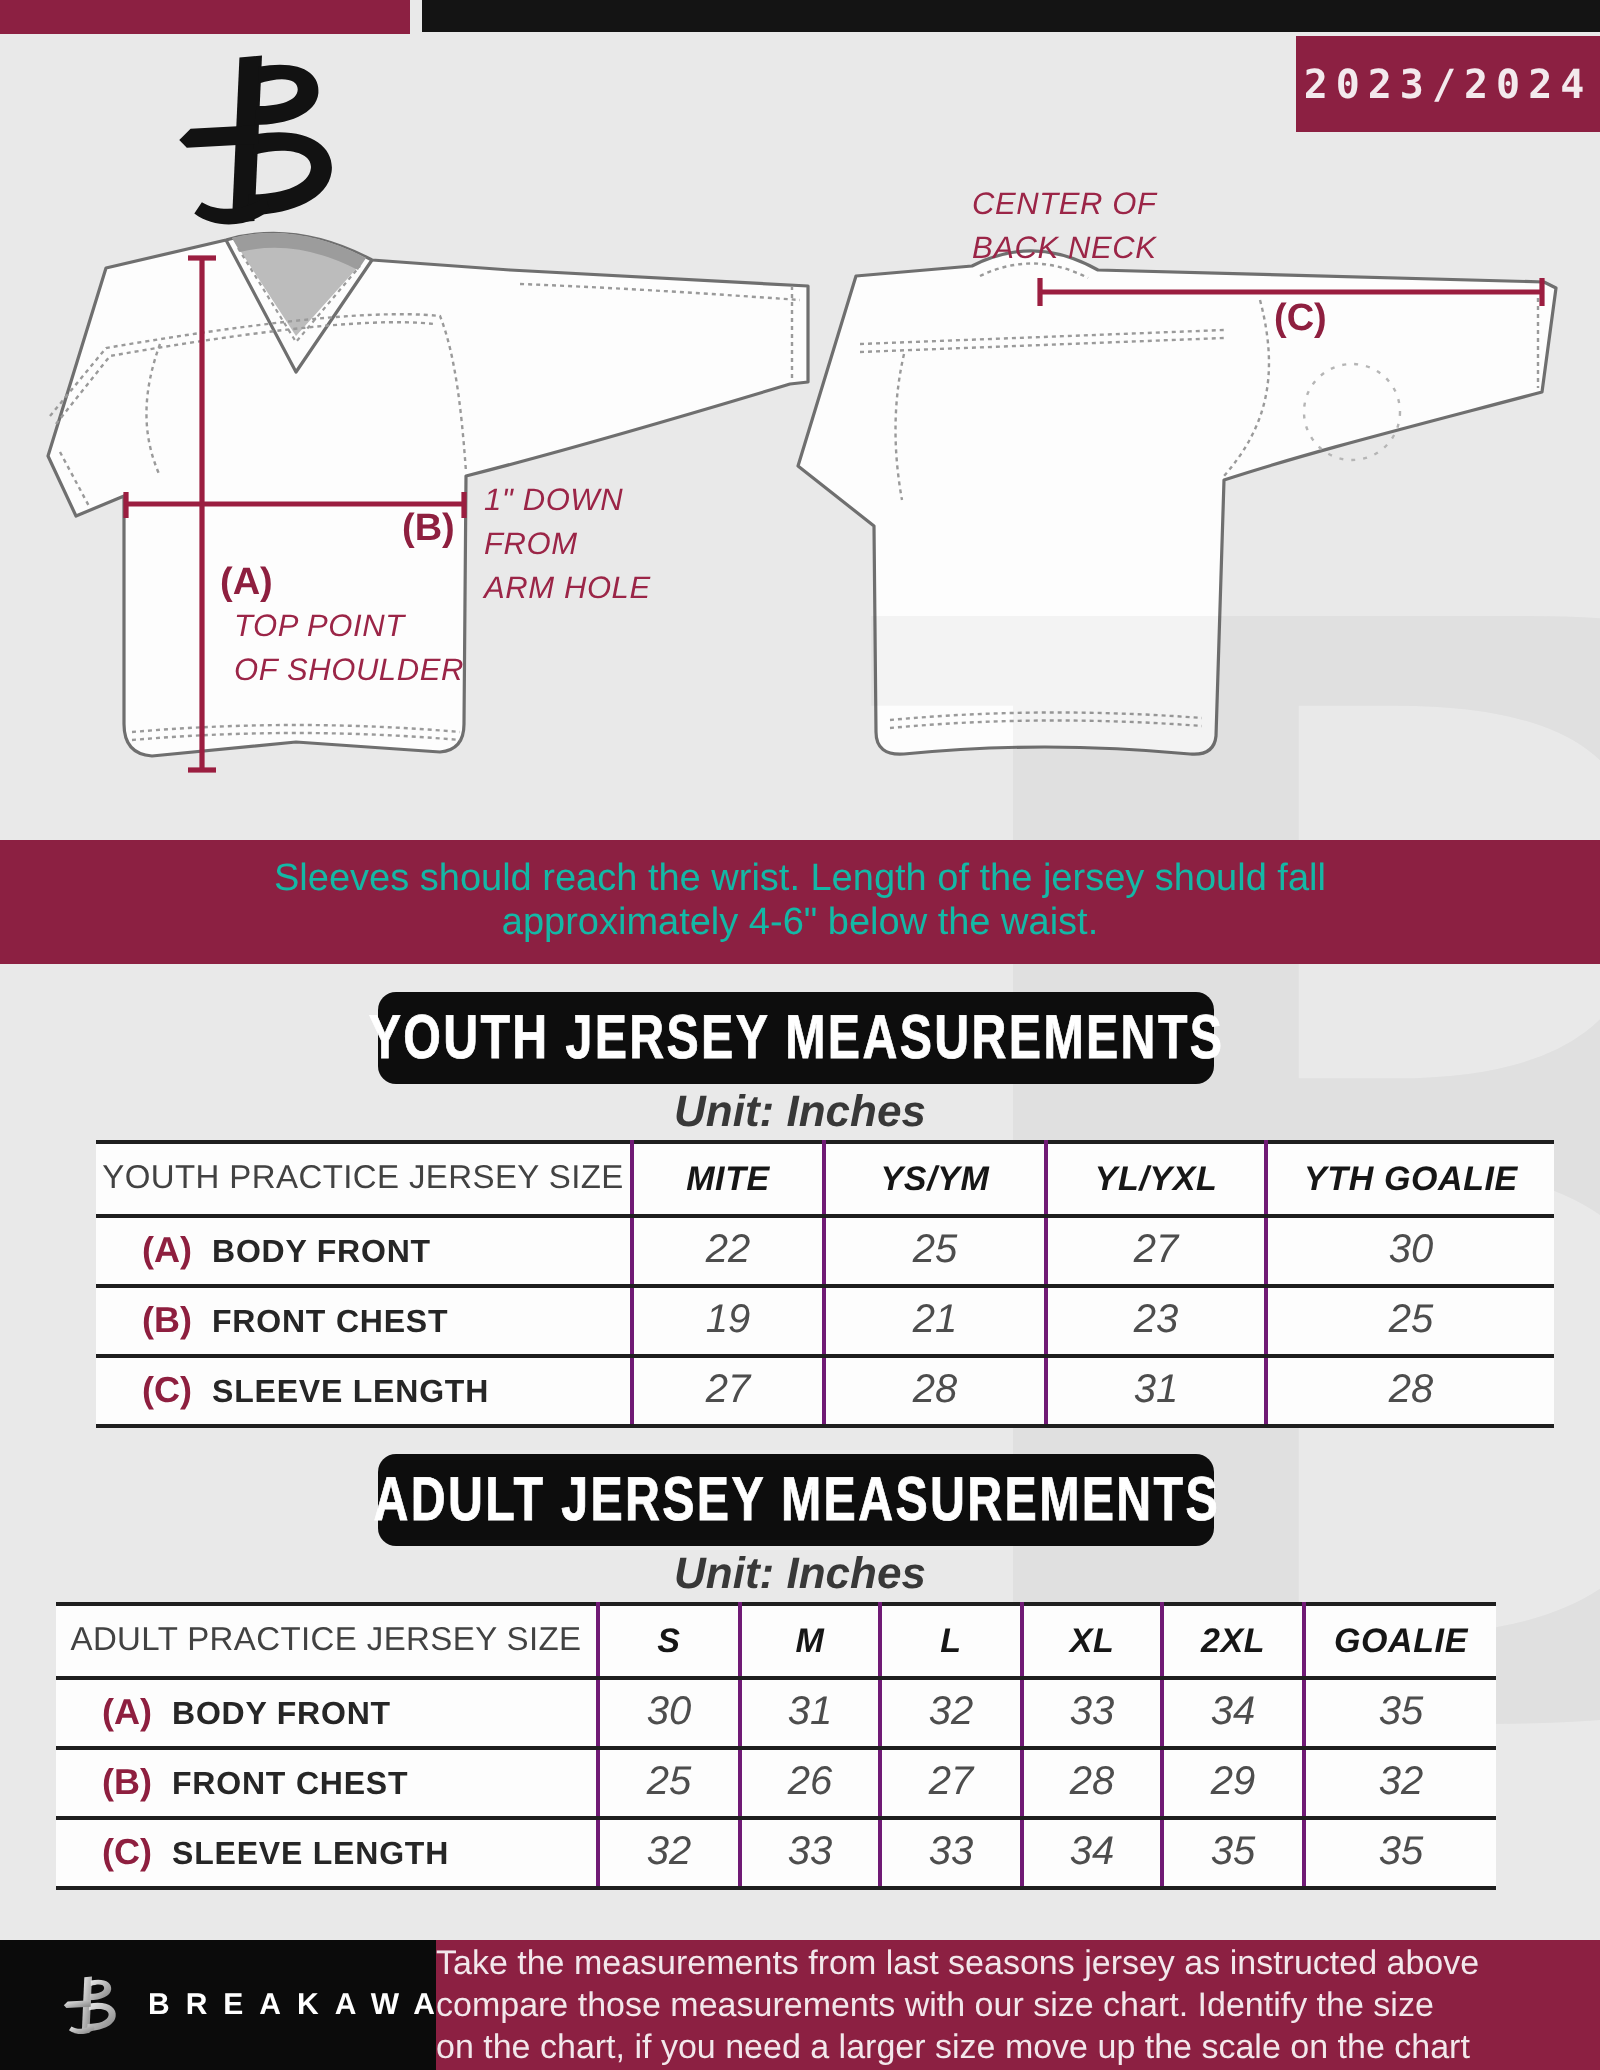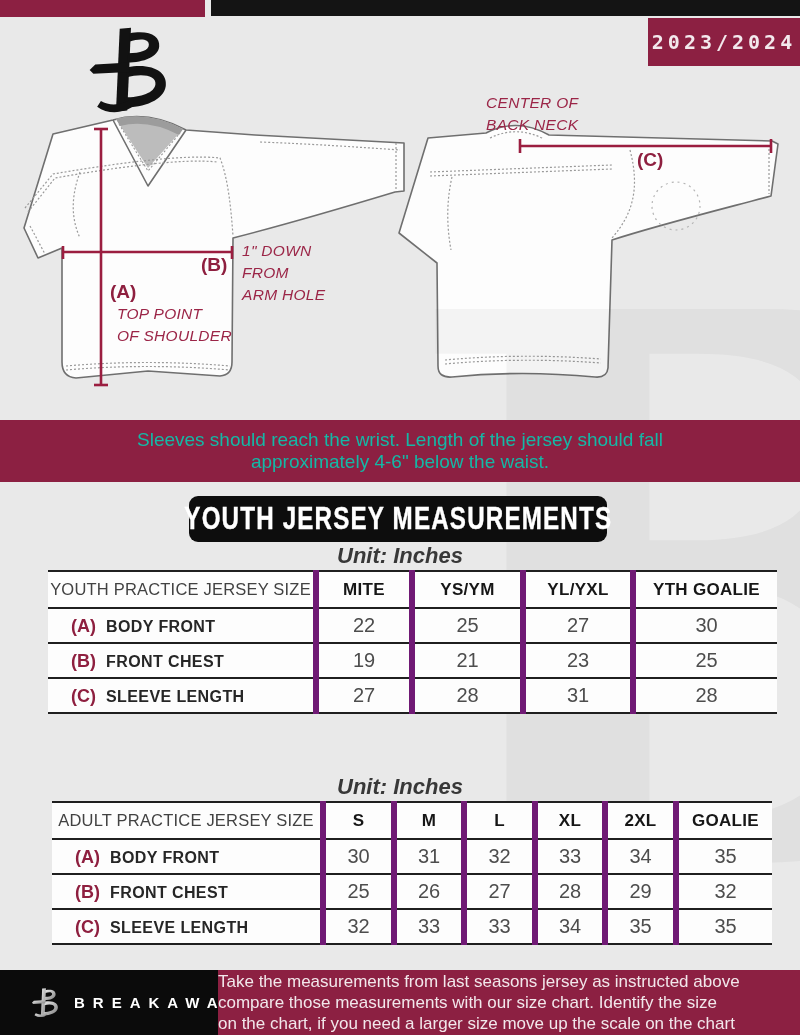--- a/index.html
+++ b/index.html
@@ -33,21 +33,21 @@
   .black-box{position:absolute;left:189px;width:418px;height:46px;background:#0d0d0d;border-radius:9px;
              display:flex;align-items:center;justify-content:center;z-index:3;}
   .black-box .t{color:#ffffff;font-size:31px;font-weight:700;letter-spacing:1.5px;
                 transform:scaleX(0.78);white-space:nowrap;-webkit-text-stroke:0.4px #fff;}
   .unit-line{position:absolute;left:0;width:800px;text-align:center;font-style:italic;
              font-weight:700;font-size:22px;color:#383838;z-index:3;}
   
   table.size-table{position:absolute;border-collapse:collapse;table-layout:fixed;z-index:3;
                    background:#fdfdfd;border-top:2px solid #1f1f1f;}
   .size-table th,.size-table td{border-bottom:2px solid #1f1f1f;padding:0;overflow:hidden;}
-  .size-table th:not(.lbl),.size-table td:not(.lbl){border-left:6px solid #701a75;text-align:center;}
+  .size-table th:not(.lbl),.size-table td:not(.lbl){border-left:2px solid #701a75;text-align:center;font-style:italic;}
   .size-table thead tr{height:37px;}
   .size-table tbody tr{height:35px;}
   .size-table th{font-weight:700;font-size:17px;color:#161616;letter-spacing:0.3px;}
   .size-table th.lbl{font-weight:400;color:#424242;font-size:16.5px;letter-spacing:0.2px;}
   .size-table td{font-size:20px;color:#4d4d4d;font-weight:400;}
   .size-table td.lbl{padding-left:23px;text-align:left;}
   .size-table td.lbl .key{color:#8e1f3f;font-weight:700;font-size:18px;margin-right:10px;}
   .size-table td.lbl .rlabel{color:#262626;font-weight:700;font-size:16px;letter-spacing:0.4px;}
   
   .watermark{position:absolute;left:400px;top:300px;font-family:"DejaVu Serif",serif;font-weight:700;
@@ -199,23 +199,26 @@
           <span class="key">(C)</span><span class="rlabel">SLEEVE LENGTH</span>
         </td>
         <td>27</td>
         <td>28</td>
         <td>31</td>
         <td>28</td>
       </tr>
     </tbody>
   </table>
 
+  <div class="black-box" style="top:727px;">
+    <div class="t">ADULT JERSEY MEASUREMENTS</div>
+  </div>
   <div class="unit-line" style="top:774px;">Unit: Inches</div>
 
-  <table class="size-table" style="left:52px;top:801px;width:720px;padding-left:48px;">
+  <table class="size-table" style="left:28px;top:801px;width:720px;padding-left:48px;">
     <colgroup>
         <col style="width:271px">
         <col style="width:71px">
         <col style="width:70px">
         <col style="width:71px">
         <col style="width:70px">
         <col style="width:71px">
         <col style="width:96px">
       </colgroup>
     <thead>

